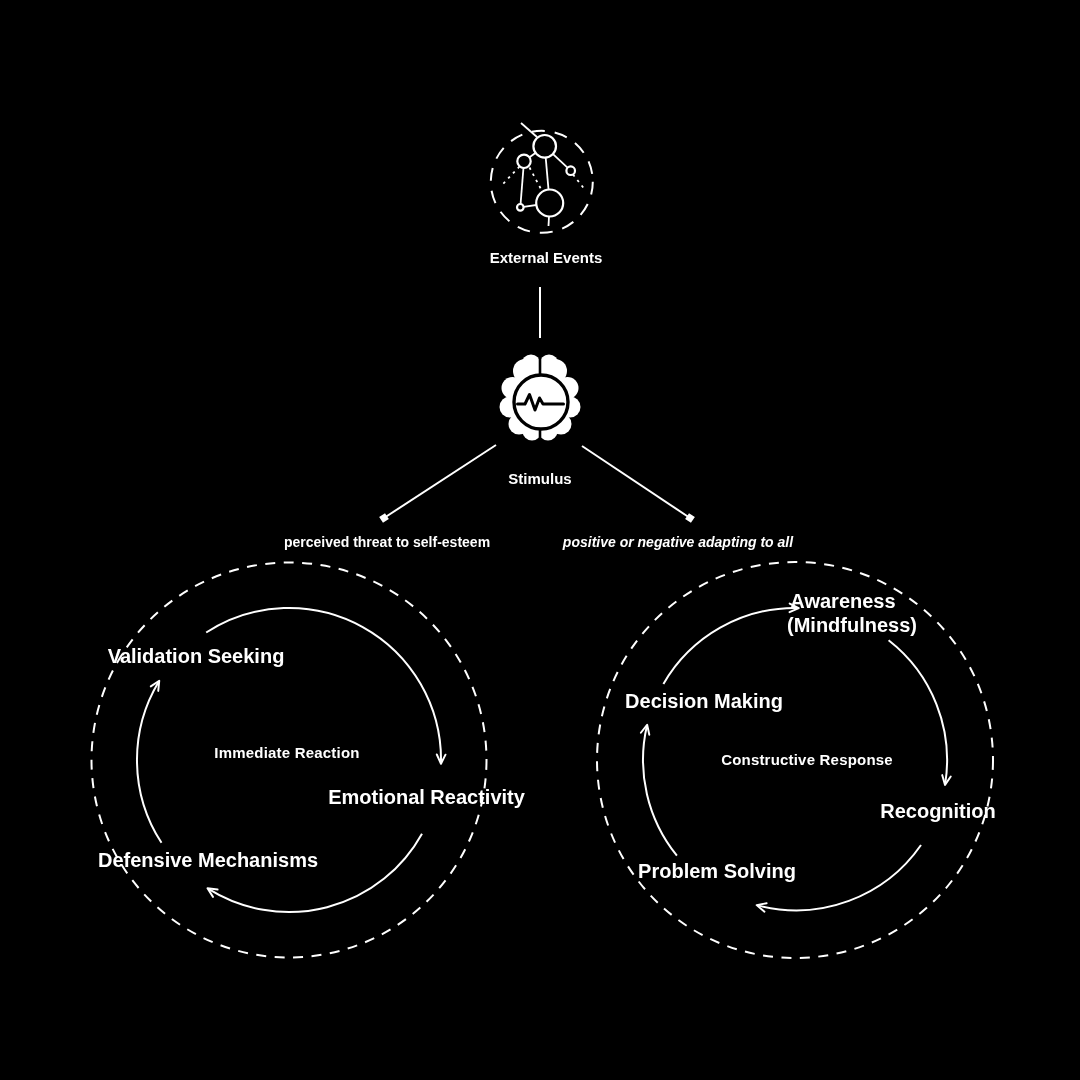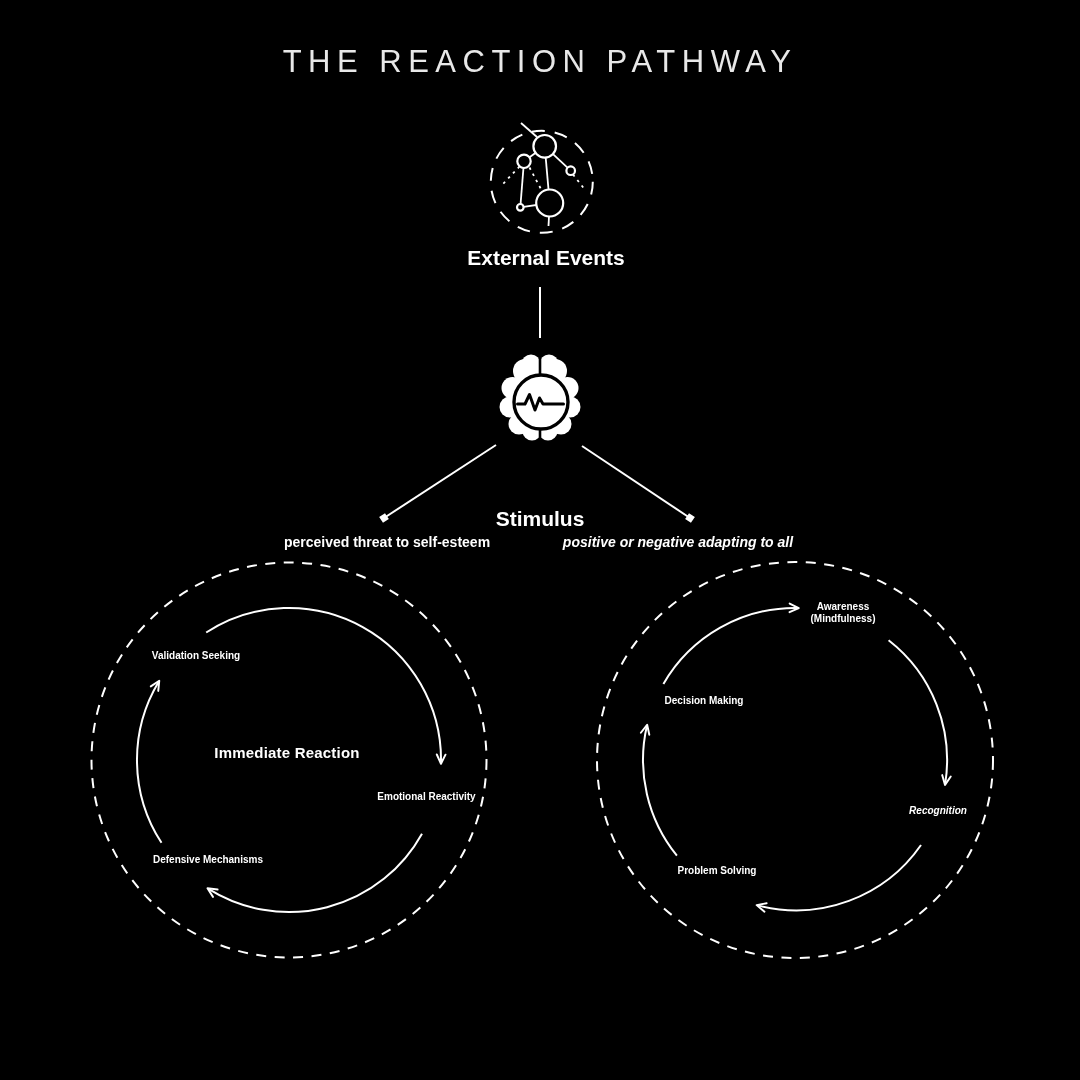--- a/index.html
+++ b/index.html
@@ -32,26 +32,26 @@
     font-size: 31px;
     font-weight: 300;
     letter-spacing: 6.5px;
     white-space: nowrap;
   }
   .lbl {
     position: absolute;
     transform: translate(-50%, -50%);
     color: #ffffff;
     font-weight: 700;
-    font-size: 10px;
+    font-size: 20px;
     white-space: nowrap;
     text-align: center;
     line-height: 1.2;
   }
-  .node-label { font-size: 21px; }
+  .node-label { font-size: 15px; }
   .branch-label { font-size: 14px; text-align: center; }
   .cycle-title { font-size: 15px; letter-spacing: 0.2px; }
   .wrap2 {
     white-space: normal;
     width: 112px;
   }
 </style>
 </head>
 <body>
 
@@ -137,33 +137,33 @@
       <circle cx="795" cy="760" r="198" stroke-width="2" stroke-dasharray="10 8.5"></circle>
       <g stroke-width="2">
         <path d="M663.4,684 A152,152 0 0 1 797.7,608" marker-end="url(#arrow)"></path>
         <path d="M888.6,640.2 A152,152 0 0 1 945.2,783.8" marker-end="url(#arrow)"></path>
         <path d="M921,845 A152,152 0 0 1 757.7,905.4" marker-end="url(#arrow)"></path>
         <path d="M676.9,855.6 A152,152 0 0 1 646.9,725.8" marker-end="url(#arrow)"></path>
       </g>
     </g>
   </svg>
 
-  <div class="page-title">THE REACTION PATHWAY</div>
 
   <div class="lbl node-label" style="left:546px; top:258px;">External Events</div>
 
-  <div class="lbl node-label" style="left:540px; top:479px;margin-top:40px;">Stimulus</div>
+  <div class="lbl node-label" style="left:540px; top:479px;">Stimulus</div>
 
   <div class="lbl branch-label" style="left:387px; top:542px;">perceived threat to self-esteem</div>
 
   <div class="lbl branch-label" style="left:678px; top:542px;font-style:italic;">positive or negative adapting to all</div>
 
   <div class="lbl cycle-title" style="left:287px; top:753px;">Immediate Reaction</div>
   <div class="lbl" style="left:196px; top:656px;">Validation Seeking</div>
   <div class="lbl" style="left:410px; top:797px;padding-left:33px;">Emotional Reactivity</div>
   <div class="lbl" style="left:208px; top:860px;">Defensive Mechanisms</div>
 
+  <div class="lbl cycle-title" style="left:807px; top:760px;">Constructive Response</div>
   <div class="lbl wrap2" style="left:843px; top:613px;">Awareness (Mindfulness)</div>
-  <div class="lbl" style="left:938px; top:811px;font-style:italic;">Recognition</div>
+  <div class="lbl" style="left:938px; top:811px;">Recognition</div>
   <div class="lbl" style="left:717px; top:871px;">Problem Solving</div>
   <div class="lbl" style="left:664px; top:701px;margin-left:40px;">Decision Making</div>
 
 </div>
 
 </body></html>

